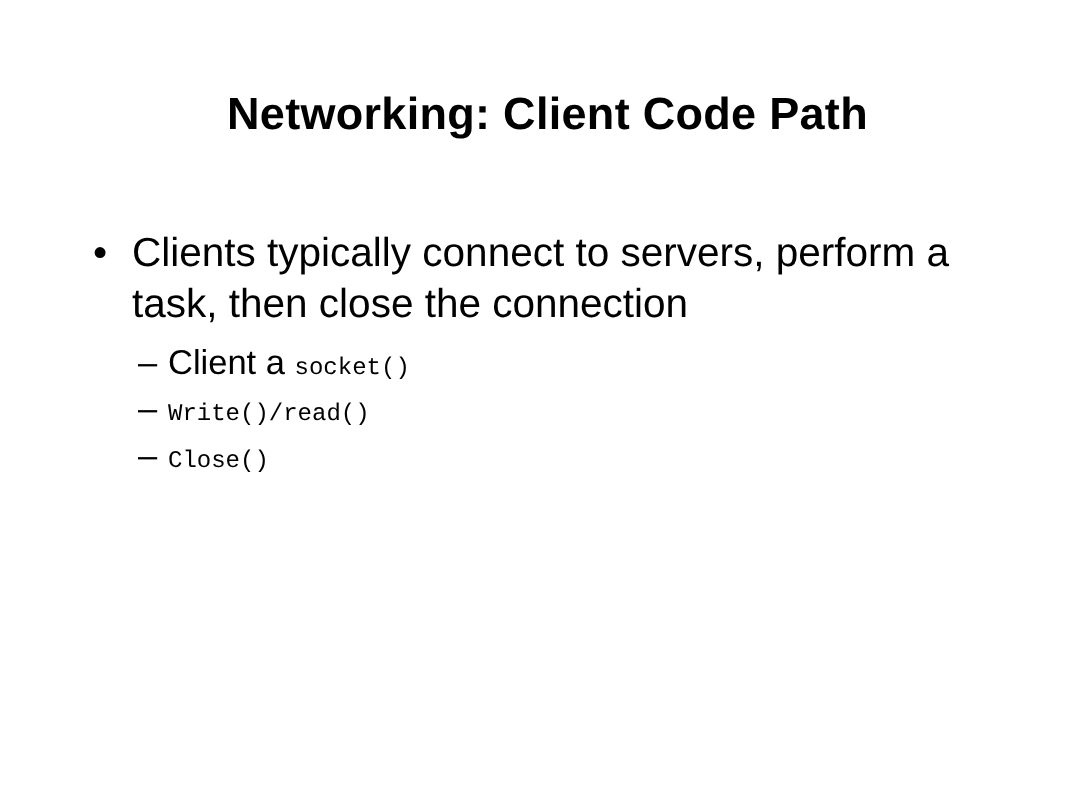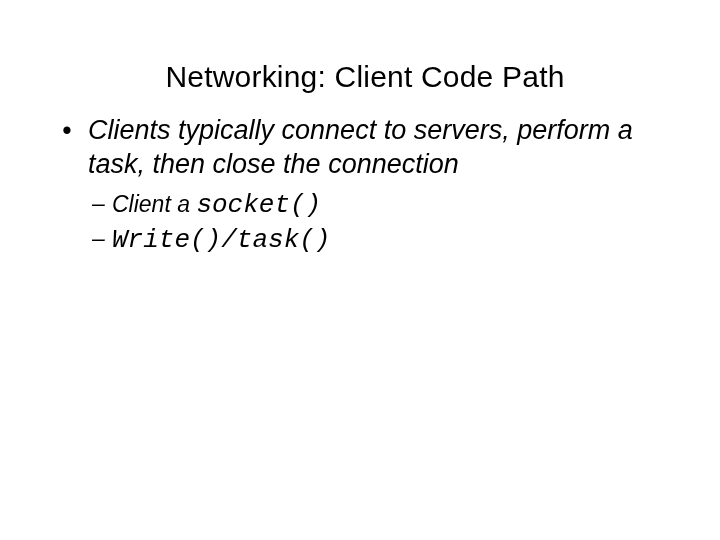--- a/index.html
+++ b/index.html
@@ -11,35 +11,34 @@
       width: 720px;
       height: 540px;
       background: #fff;
       font-family: "Trebuchet MS", "Lucida Grande", Verdana, sans-serif;
       color: #000;
       padding: 60px 50px 40px 60px;
       position: relative;
     }
     .title {
       font-size: 30px;
-      font-weight: normal;
+      font-weight: bold;
       text-align: center;
-      margin-bottom: 20px;
+      margin-bottom: 58px;
       letter-spacing: 0.2px;
     }
     .bullet-list {
       list-style: none;
     }
     .bullet-item {
       font-size: 27px;
       line-height: 1.25;
       margin-left: 28px;
       position: relative;
       margin-bottom: 22px;
-      font-style: italic;
     }
     .bullet-item::before {
       content: "•";
       position: absolute;
       left: -26px;
       top: 0;
       font-size: 27px;
     }
     .sub-list {
       list-style: none;
@@ -53,33 +52,36 @@
       padding-left: 20px;
     }
     .sub-item::before {
       content: "–";
       position: absolute;
       left: 0;
       top: 0;
     }
     .mono {
       font-family: "Courier New", Courier, monospace;
-      font-size: 26px;
+      font-size: 16px;
     }
   </style>
 </head>
 <body>
 
 <h1 class="title">Networking: Client Code Path</h1>
 
 <ul class="bullet-list">
   <li class="bullet-item">
     <span>Clients typically connect to servers, perform a task, then close the connection</span>
     <ul class="sub-list">
       <li class="sub-item">
         <span>Client a </span><span class="mono">socket()</span>
       </li>
       <li class="sub-item">
-        <span></span><span class="mono">Write()/task()</span>
+        <span></span><span class="mono">Write()/read()</span>
+      </li>
+      <li class="sub-item">
+        <span></span><span class="mono">Close()</span>
       </li>
     </ul>
   </li>
 </ul>
 
 </body></html>

